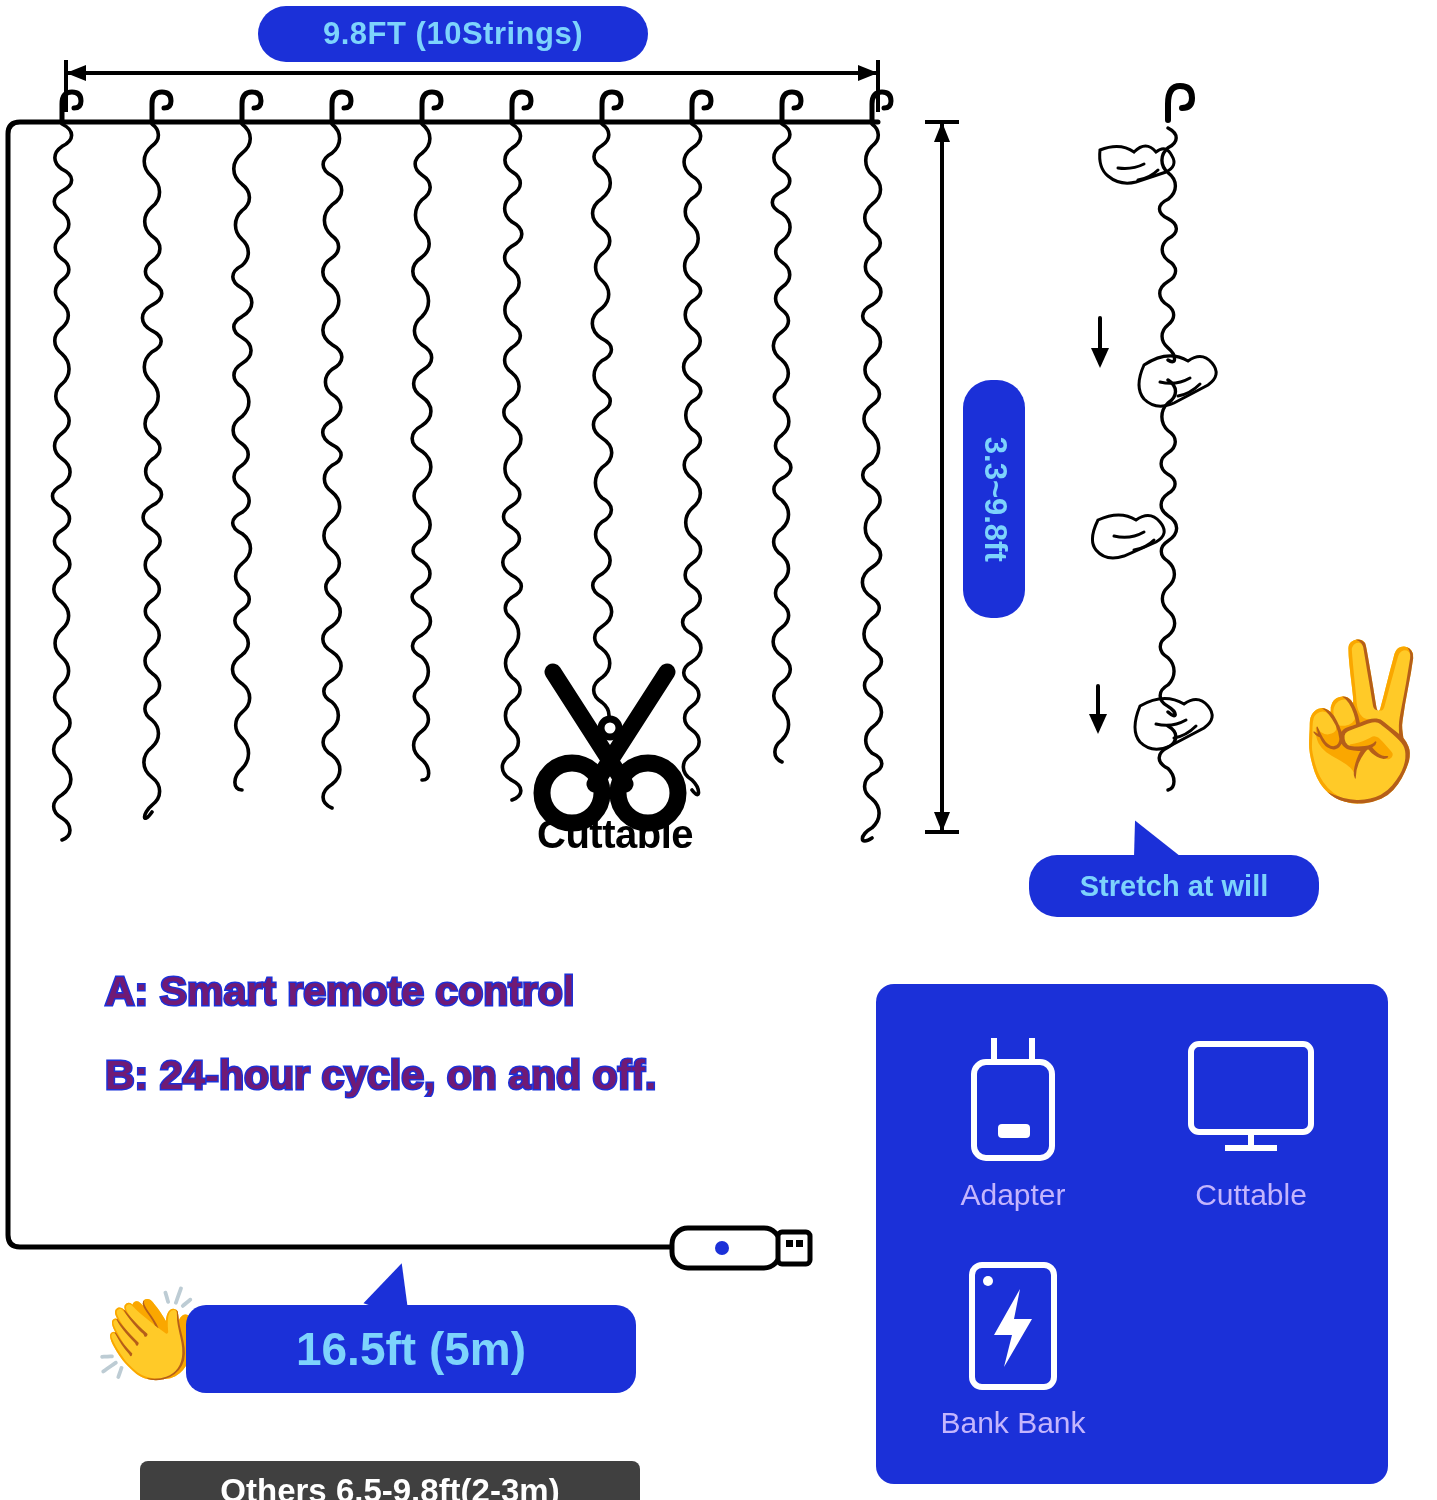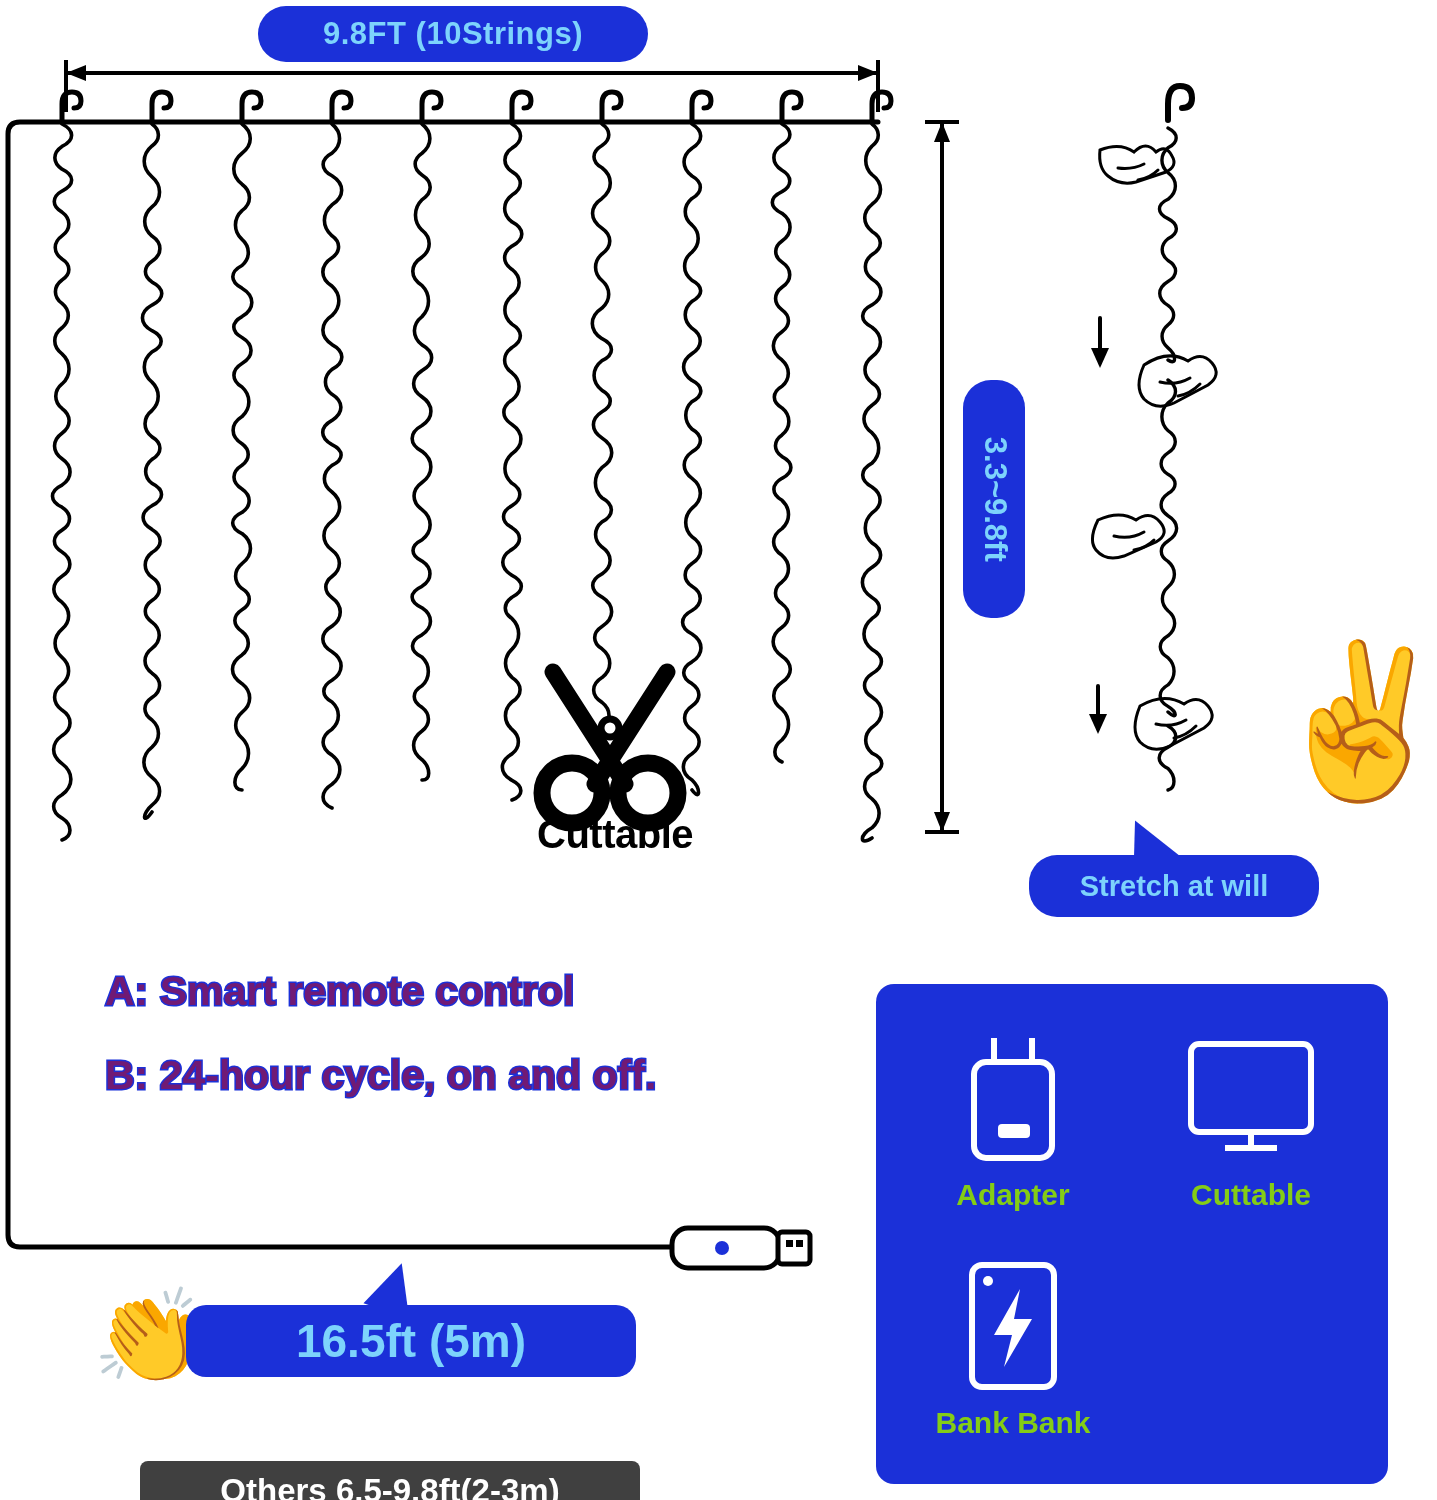--- a/index.html
+++ b/index.html
@@ -112,21 +112,21 @@
     white-space: nowrap;
   }
   #feature-a { left: 105px; top: 968px; }
   #feature-b { left: 105px; top: 1052px; }
 
   
   #len-pill {
     left: 186px;
     top: 1305px;
     width: 450px;
-    height: 72px;
+    height: 88px;
     font-size: 46px;
     border-radius: 20px;
   }
   #len-tail {
     left: 370px;
     top: 1262px;
     width: 0; height: 0;
     border-left: 24px solid transparent;
     border-right: 24px solid transparent;
     border-bottom: 50px solid #1b30d8;
@@ -171,23 +171,23 @@
     box-sizing: border-box;
   }
   .power-cell {
     display: flex;
     flex-direction: column;
     align-items: center;
     justify-content: center;
   }
   .power-cell .ico { height: 140px; display: flex; align-items: center; justify-content: center; }
   .power-cell .cap {
-    color: #84cc16;
+    color: #c4b5fd;
     font-size: 30px;
-    font-weight: bold;
+    font-weight: normal;
     margin-top: 10px;
     text-align: center;
     white-space: nowrap;
   }
 
   
   #diagram-svg { left: 0; top: 0; }
 </style>
 </head>
 <body>

